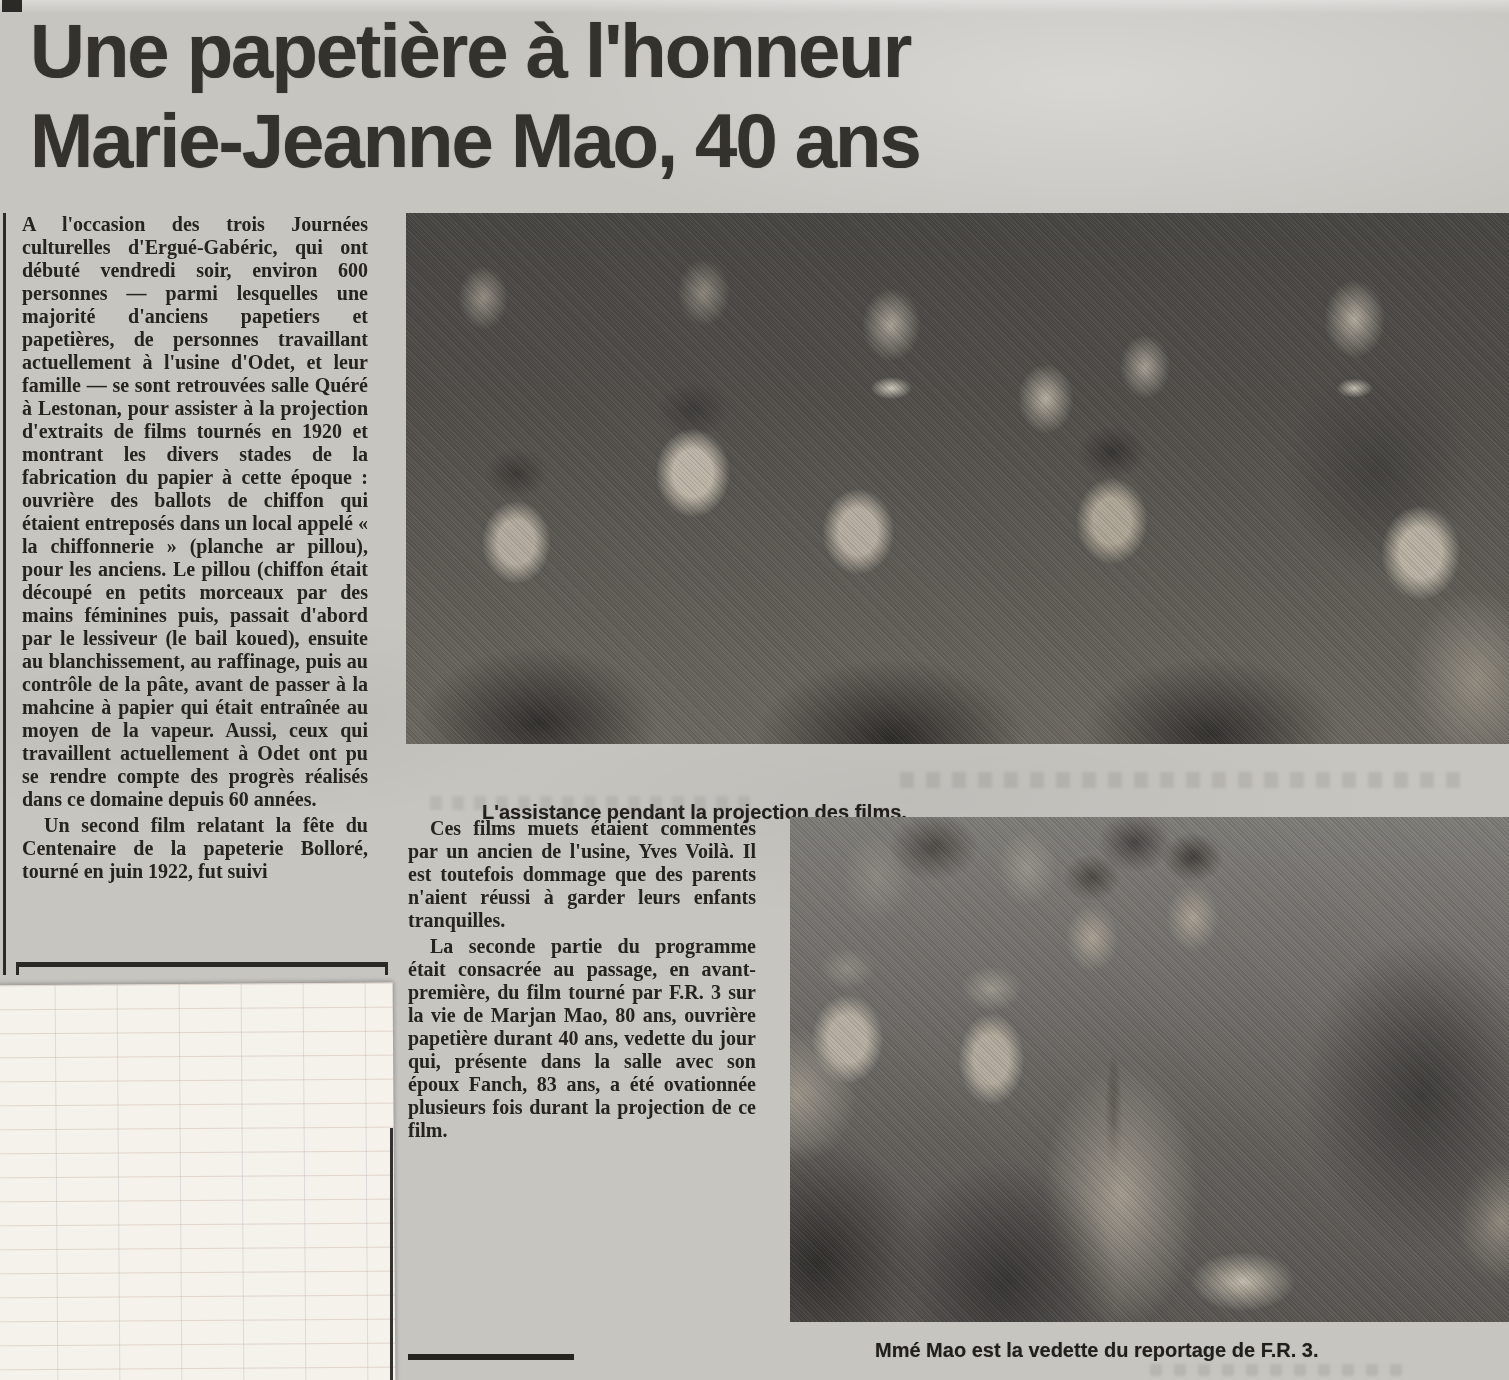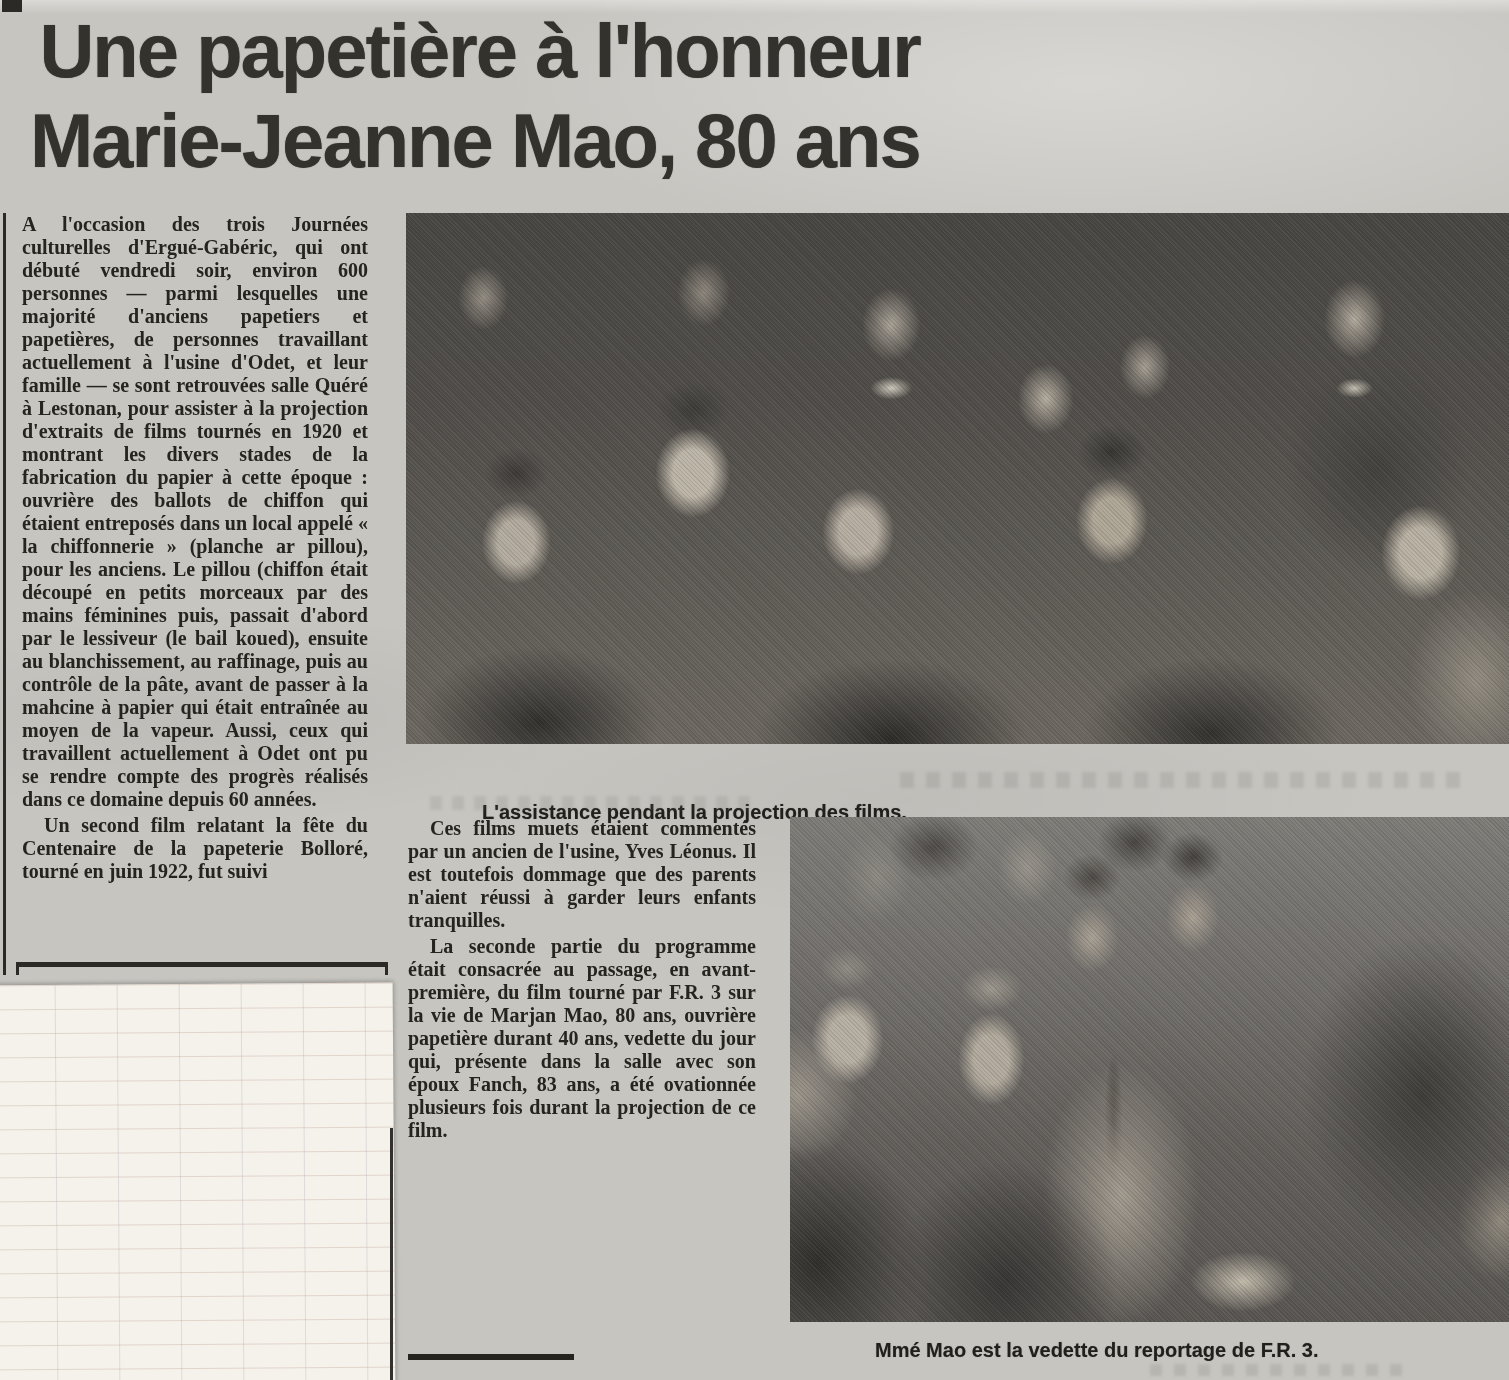--- a/index.html
+++ b/index.html
@@ -17,21 +17,21 @@
   }
   .corner-mark{position:absolute;left:2px;top:0;width:20px;height:12px;background:#2b2a27;}
   
   .headline{
     position:absolute;left:30px;top:6px;margin:0;
     font-family:"Liberation Sans", sans-serif;
     font-weight:700;font-size:76px;line-height:90px;letter-spacing:-2px;
     color:#34322d;text-shadow:0 0 1px rgba(40,38,34,0.55);
     white-space:nowrap;
   }
-  .headline span{display:block;text-align:right;}
+  .headline span{display:block;}
   
   .col{position:absolute;text-align:justify;font-weight:700;font-size:20px;line-height:23px;}
   .col p{margin:0 0 3px 0;text-indent:22px;}
   .col p.noindent{text-indent:0;}
   .col1{left:22px;top:213px;width:346px;height:750px;}
   .col2{left:408px;top:817px;width:348px;height:535px;}
   .rule-v-left{position:absolute;left:3px;top:213px;width:3px;height:762px;background:#2c2a27;}
   .rule-bottom-col1{
     position:absolute;left:16px;top:962px;width:372px;height:13px;
     border-top:5px solid #2c2a27;border-left:3px solid #2c2a27;border-right:3px solid #2c2a27;
@@ -129,41 +129,41 @@
 </style>
 </head>
 <body>
 
 <div class="page">
 
   <div class="corner-mark"></div>
 
   <h1 class="headline">
     <span>Une papetière à l'honneur</span>
-    <span>Marie-Jeanne Mao, 80 ans</span>
+    <span>Marie-Jeanne Mao, 40 ans</span>
   </h1>
 
   <div class="rule-v-left"></div>
 
   <div class="col col1">
     <p class="noindent">A l'occasion des trois Journées culturelles d'Ergué-Gabéric, qui ont débuté vendredi soir, environ 600 personnes — parmi lesquelles une majorité d'anciens papetiers et papetières, de personnes travaillant actuellement à l'usine d'Odet, et leur famille — se sont retrouvées salle Quéré à Lestonan, pour assister à la projection d'extraits de films tournés en 1920 et montrant les divers stades de la fabrication du papier à cette époque : ouvrière des ballots de chiffon qui étaient entreposés dans un local appelé « la chiffonnerie » (planche ar pillou), pour les anciens. Le pillou (chiffon était découpé en petits morceaux par des mains féminines puis, passait d'abord par le lessiveur (le bail koued), ensuite au blanchissement, au raffinage, puis au contrôle de la pâte, avant de passer à la mahcine à papier qui était entraînée au moyen de la vapeur. Aussi, ceux qui travaillent actuellement à Odet ont pu se rendre compte des progrès réalisés dans ce domaine depuis 60 années.</p>
     <p>Un second film relatant la fête du Centenaire de la papeterie Bolloré, tourné en juin 1922, fut suivi</p>
   </div>
 
   <div class="rule-bottom-col1"></div>
 
   <div class="graph-paper"></div>
 
   <div class="rule-v-mid"></div>
 
   <div class="photo photo1"></div>
   <div class="caption caption1">L'assistance pendant la projection des films.</div>
 
   <div class="col col2">
-    <p>Ces films muets étaient commentés par un ancien de l'usine, Yves Léonus. Il est toutefois dommage que des parents n'aient réussi à garder leurs enfants tranquilles.</p>
+    <p>Ces films muets étaient commentés par un ancien de l'usine, Yves Voilà. Il est toutefois dommage que des parents n'aient réussi à garder leurs enfants tranquilles.</p>
     <p>La seconde partie du programme était consacrée au passage, en avant-première, du film tourné par F.R. 3 sur la vie de Marjan Mao, 80 ans, ouvrière papetière durant 40 ans, vedette du jour qui, présente dans la salle avec son époux Fanch, 83 ans, a été ovationnée plusieurs fois durant la projection de ce film.</p>
   </div>
 
   <div class="rule-end"></div>
 
   <div class="photo photo2"></div>
   <div class="caption caption2">Mmé Mao est la vedette du reportage de F.R. 3.</div>
 
   <div class="smudge smudge-a"></div>
   <div class="smudge smudge-b"></div>

